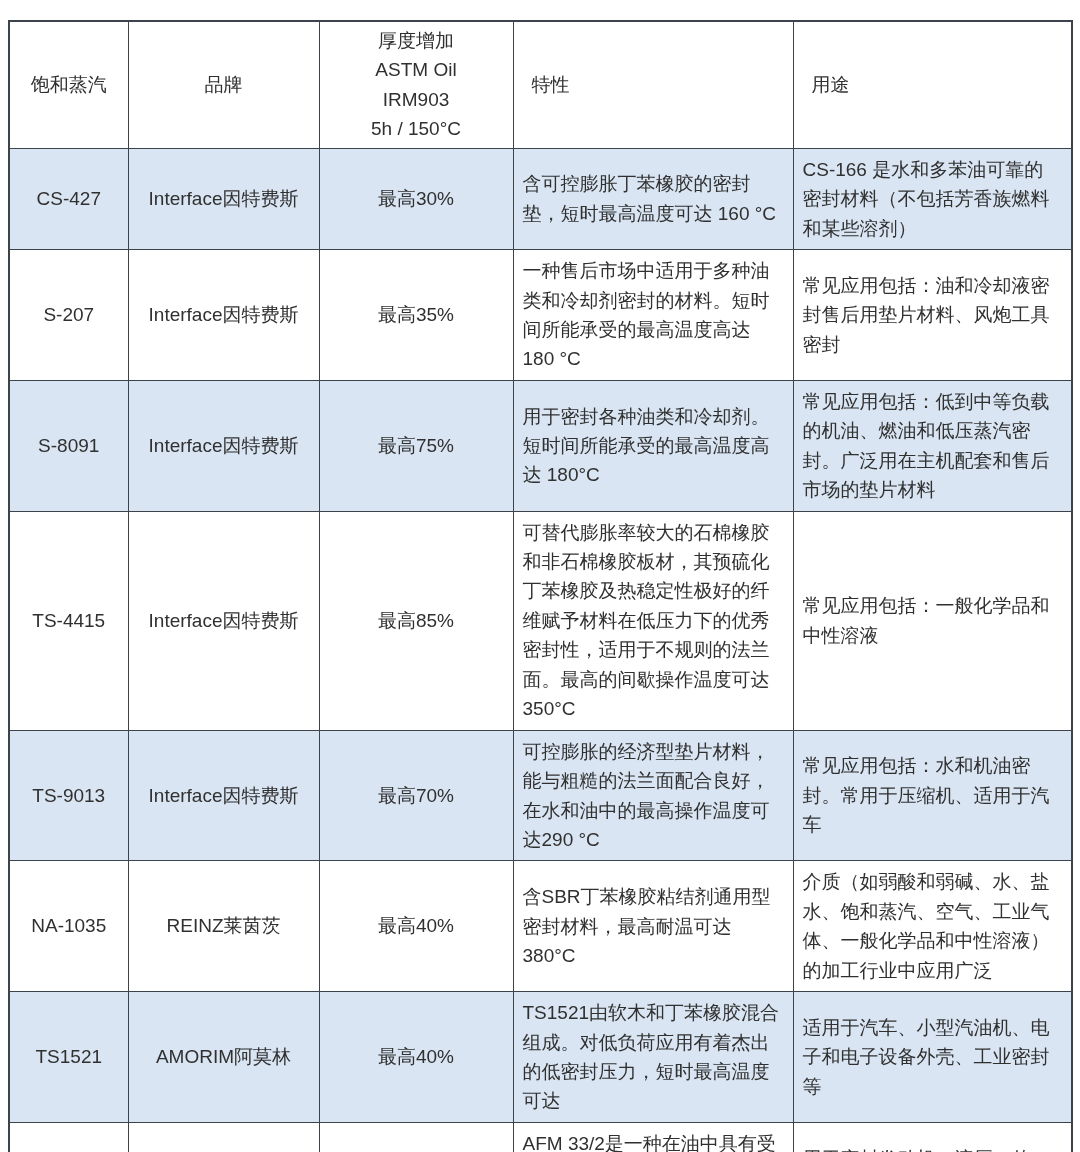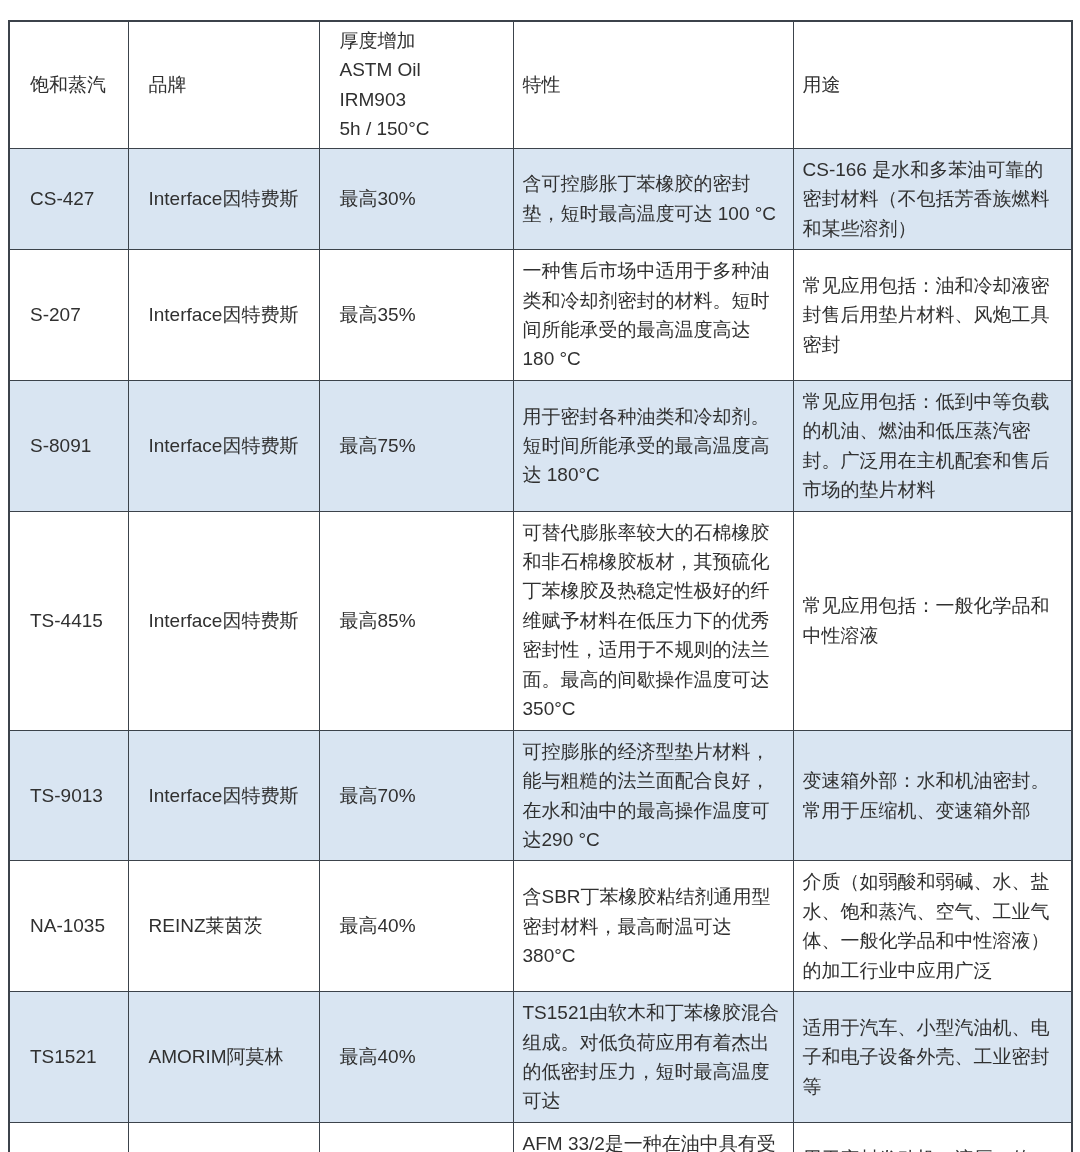--- a/index.html
+++ b/index.html
@@ -23,25 +23,25 @@
     border: 2px solid #3c434b;
   }
   table.materials td, table.materials th {
     border: 1px solid #3c434b;
     vertical-align: middle;
     font-size: 19px;
     font-weight: normal;
     overflow: hidden;
   }
   
-  .c-center { text-align: left; padding: 4px 20px; }
+  .c-center { text-align: center; padding: 4px 20px; }
   
   .c-left { text-align: left; padding: 6px 9px; line-height: 1.55; }
   thead th { font-weight: bold; font-size: 20px; }
-  thead th.c-left { padding: 6px 9px; margin-left: 44px; }
+  thead th.c-left { padding: 6px 18px; margin-left: 44px; }
   .prelines { white-space: pre-line; line-height: 1.55; }
   
   tbody tr:nth-child(odd) { background: #d9e5f2; }
   tbody tr:nth-child(even) { background: #ffffff; }
   thead tr { background: #ffffff; }
   
   thead tr        { height: 98px; }
   tbody tr:nth-child(1) { height: 97px; }
   tbody tr:nth-child(2) { height: 97px; }
   tbody tr:nth-child(3) { height: 120px; }
@@ -72,21 +72,21 @@
 5h / 150°C</th>
         <th class="c-left">特性</th>
         <th class="c-left">用途</th>
       </tr>
     </thead>
     <tbody>
       <tr>
         <td class="c-center">CS-427</td>
         <td class="c-center">Interface因特费斯</td>
         <td class="c-center">最高30%</td>
-        <td class="c-left">含可控膨胀丁苯橡胶的密封垫，短时最高温度可达 100 °C</td>
+        <td class="c-left">含可控膨胀丁苯橡胶的密封垫，短时最高温度可达 160 °C</td>
         <td class="c-left">CS-166 是水和多苯油可靠的密封材料（不包括芳香族燃料和某些溶剂）</td>
       </tr>
       <tr>
         <td class="c-center">S-207</td>
         <td class="c-center">Interface因特费斯</td>
         <td class="c-center">最高35%</td>
         <td class="c-left">一种售后市场中适用于多种油类和冷却剂密封的材料。短时间所能承受的最高温度高达 180 °C</td>
         <td class="c-left">常见应用包括：油和冷却液密封售后用垫片材料、风炮工具密封</td>
       </tr>
       <tr>
@@ -101,21 +101,21 @@
         <td class="c-center">Interface因特费斯</td>
         <td class="c-center">最高85%</td>
         <td class="c-left">可替代膨胀率较大的石棉橡胶和非石棉橡胶板材，其预硫化丁苯橡胶及热稳定性极好的纤维赋予材料在低压力下的优秀密封性，适用于不规则的法兰面。最高的间歇操作温度可达350°C</td>
         <td class="c-left">常见应用包括：一般化学品和中性溶液</td>
       </tr>
       <tr>
         <td class="c-center">TS-9013</td>
         <td class="c-center">Interface因特费斯</td>
         <td class="c-center">最高70%</td>
         <td class="c-left">可控膨胀的经济型垫片材料，能与粗糙的法兰面配合良好，在水和油中的最高操作温度可达290 °C</td>
-        <td class="c-left">变速箱外部：水和机油密封。常用于压缩机、变速箱外部</td>
+        <td class="c-left">常见应用包括：水和机油密封。常用于压缩机、适用于汽车</td>
       </tr>
       <tr>
         <td class="c-center">NA-1035</td>
         <td class="c-center">REINZ莱茵茨</td>
         <td class="c-center">最高40%</td>
         <td class="c-left">含SBR丁苯橡胶粘结剂通用型密封材料，最高耐温可达380°C</td>
         <td class="c-left">介质（如弱酸和弱碱、水、盐水、饱和蒸汽、空气、工业气体、一般化学品和中性溶液）的加工行业中应用广泛</td>
       </tr>
       <tr>
         <td class="c-center">TS1521</td>

